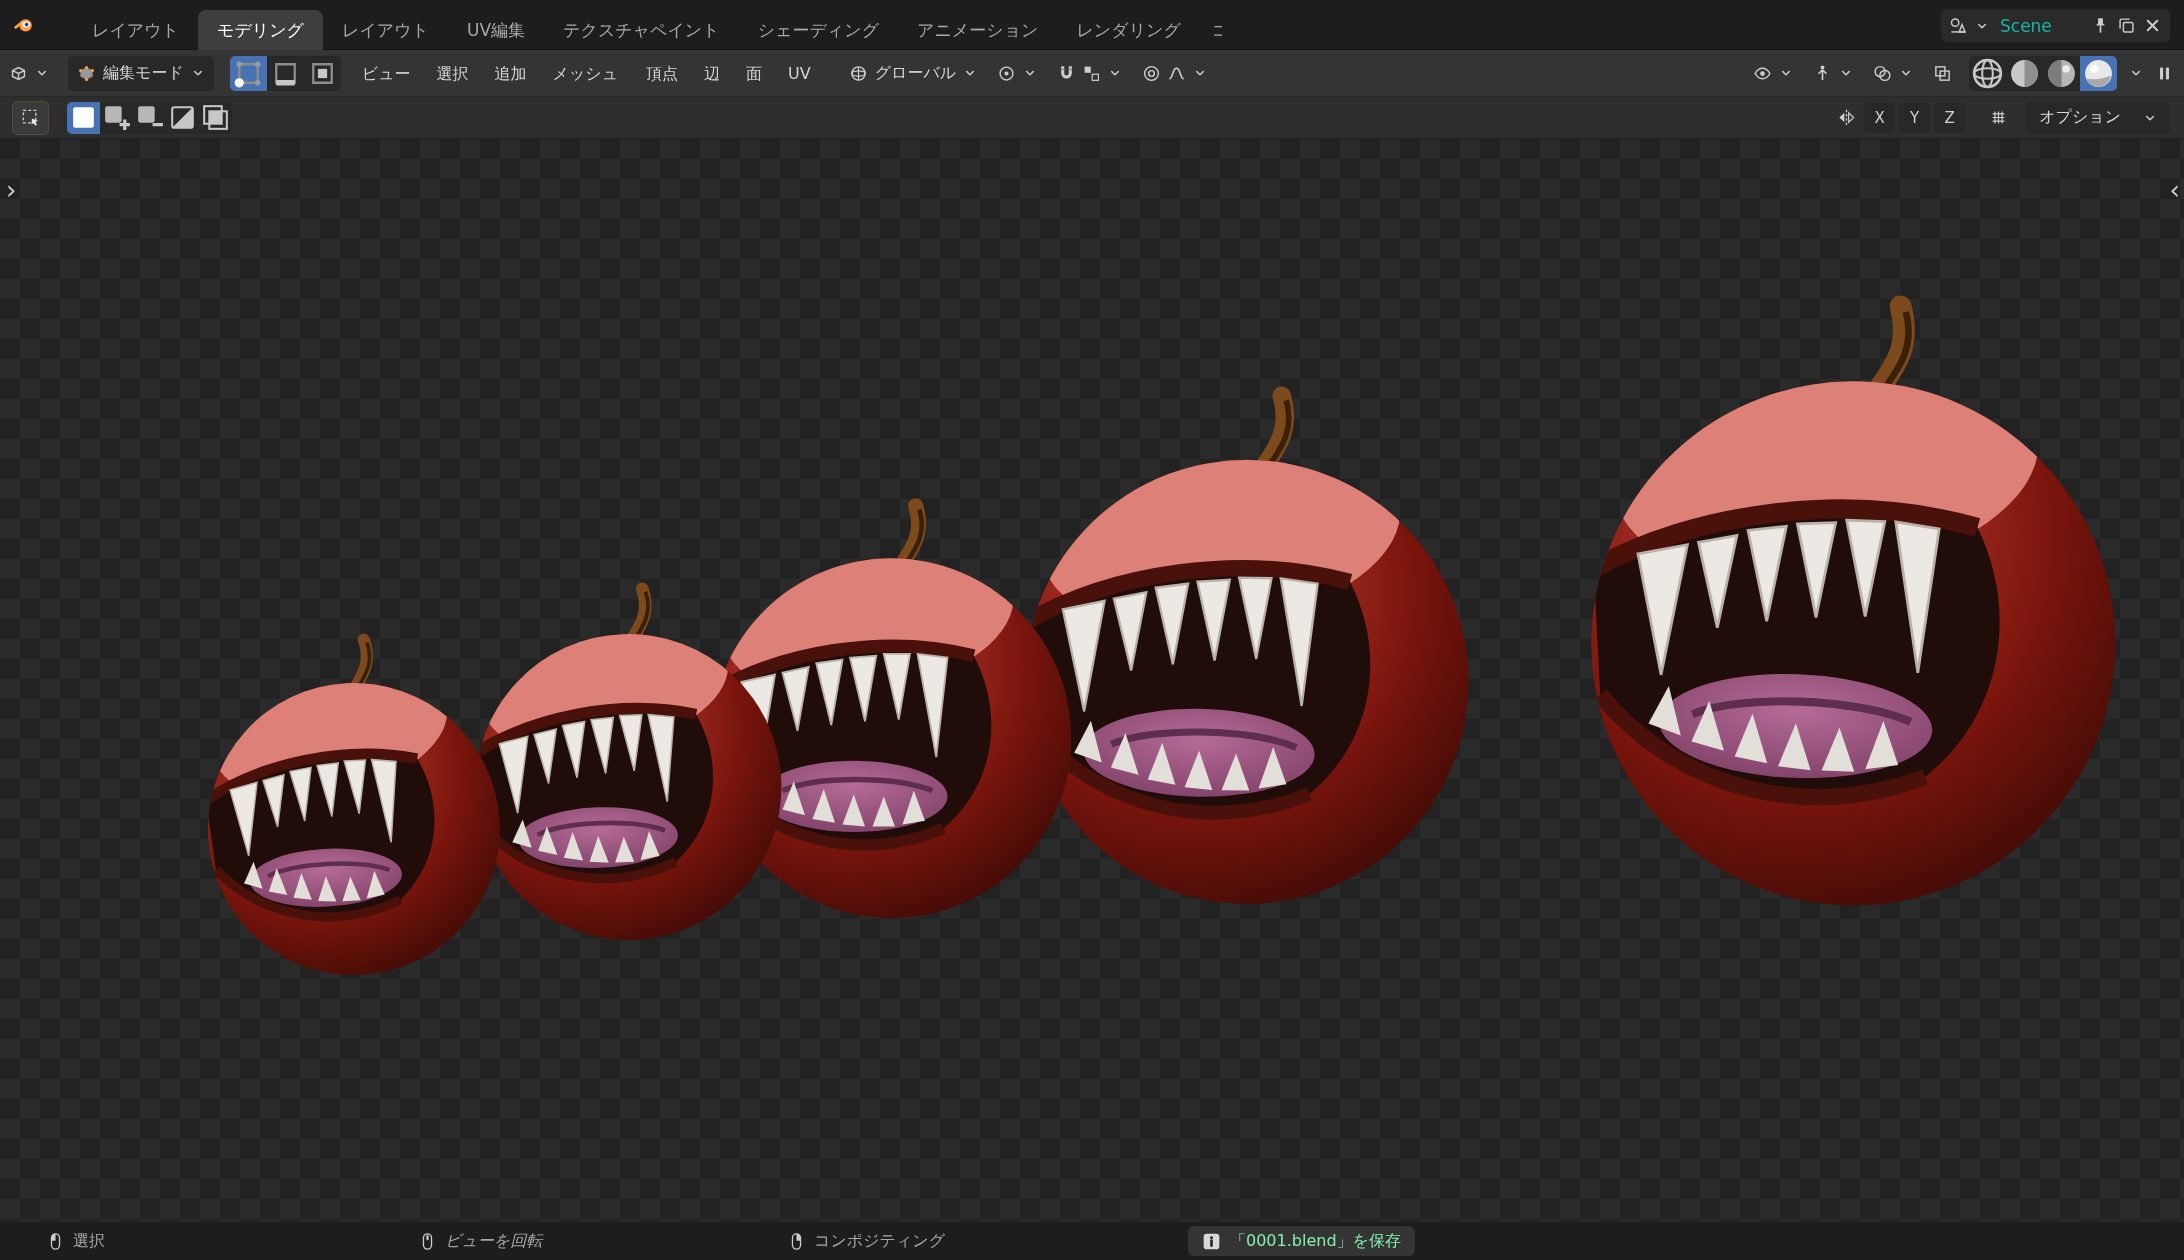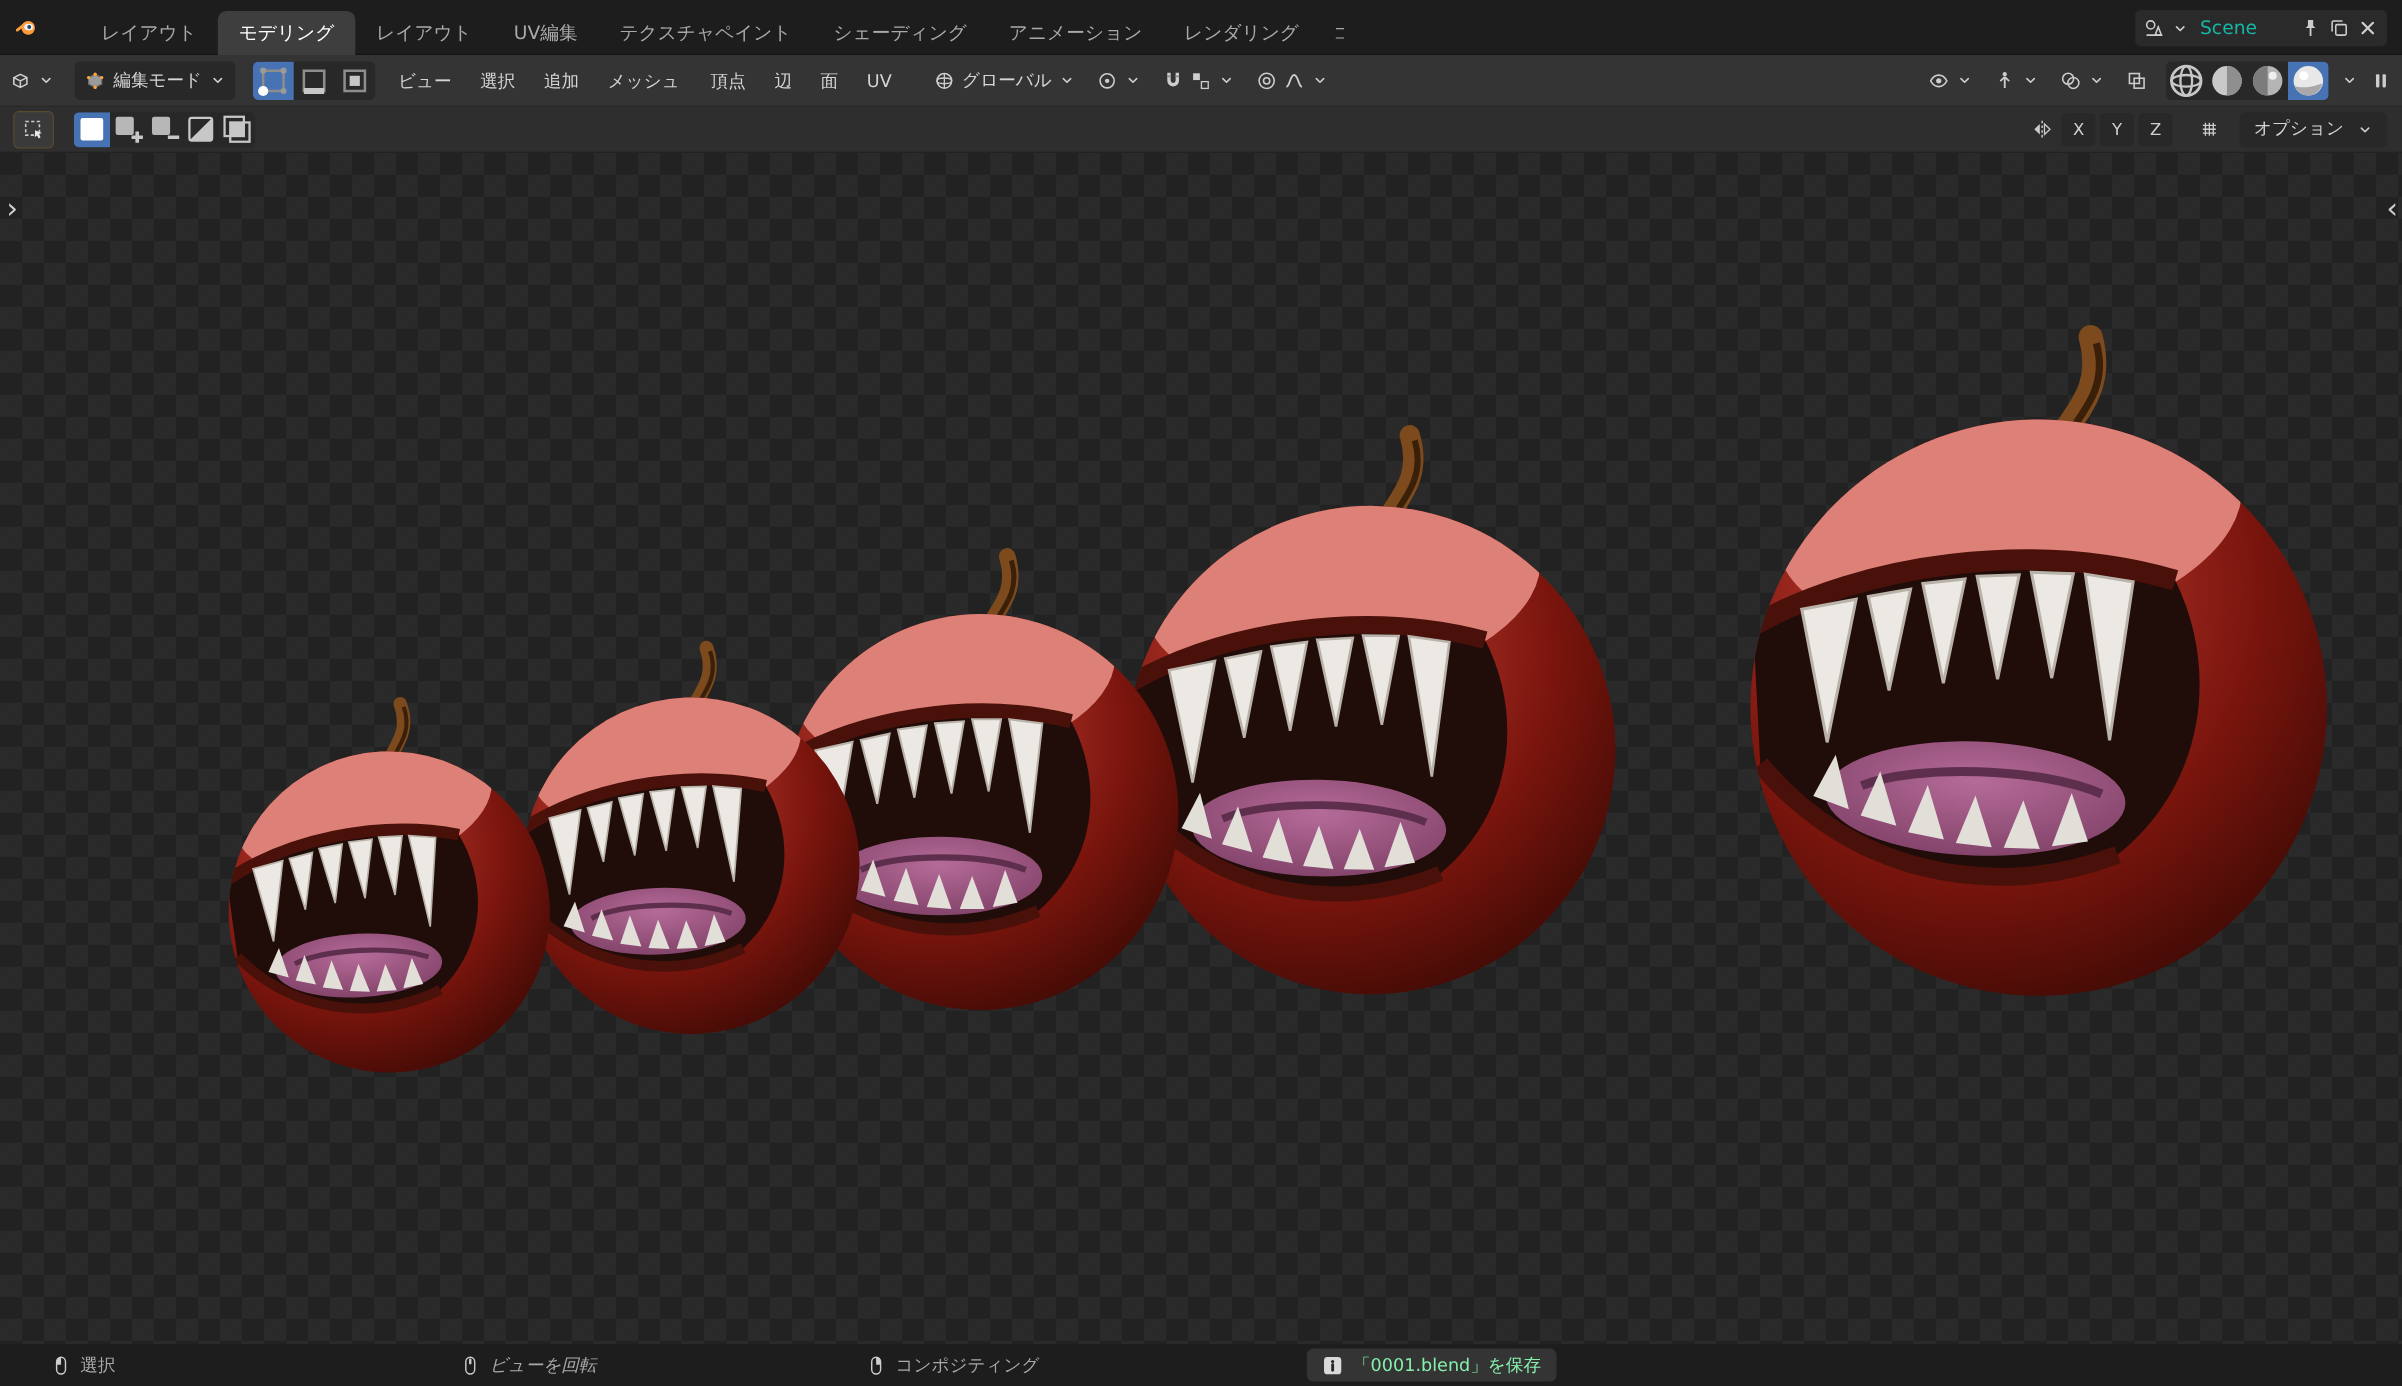--- a/index.html
+++ b/index.html
@@ -35,21 +35,21 @@
   .menus{display:flex}
   .hmenu{padding:0 13px;line-height:47px;color:#d5d5d5;white-space:nowrap}
   .spacer{flex:1}
   .pause{margin:0 10px 0 6px}
 
   
   #tool-settings{position:absolute;top:97px;left:0;right:0;height:42px;background:#2e2e2e;display:flex;align-items:center;padding:0 12px;gap:12px;font-size:16px;border-bottom:1px solid #222}
   .tool-btn{width:37px;height:34px;border-radius:5px;background:#3a3a3a;border:1px solid #5a4a30;display:flex;align-items:center;justify-content:center}
   #ts-right{position:absolute;right:14px;display:flex;align-items:center;gap:8px}
   .axis-btn{width:31px;height:30px;border-radius:4px;background:#282828;color:#d0d0d0;display:flex;align-items:center;justify-content:center;font-size:15px}
-  .options-btn{display:flex;align-items:center;gap:12px;background:#282828;border-radius:5px;height:32px;padding:0 13px;margin-left:10px}
+  .options-btn{display:flex;align-items:center;gap:22px;background:#282828;border-radius:5px;height:32px;padding:0 13px;margin-left:10px}
 
   
   #viewport{position:absolute;top:139px;left:0;right:0;bottom:38px;overflow:hidden;
     background-color:#222;
     background-image:linear-gradient(45deg,#2a2a2a 25%,transparent 25%,transparent 75%,#2a2a2a 75%),
                      linear-gradient(45deg,#2a2a2a 25%,transparent 25%,transparent 75%,#2a2a2a 75%);
     background-size:40px 40px;background-position:0 0,20px 20px}
   .edge-arrow{position:absolute;top:38px;color:#cfcfcf;font-size:26px;line-height:1}
   .edge-arrow.left{left:6px}
   .edge-arrow.right{right:4px}

